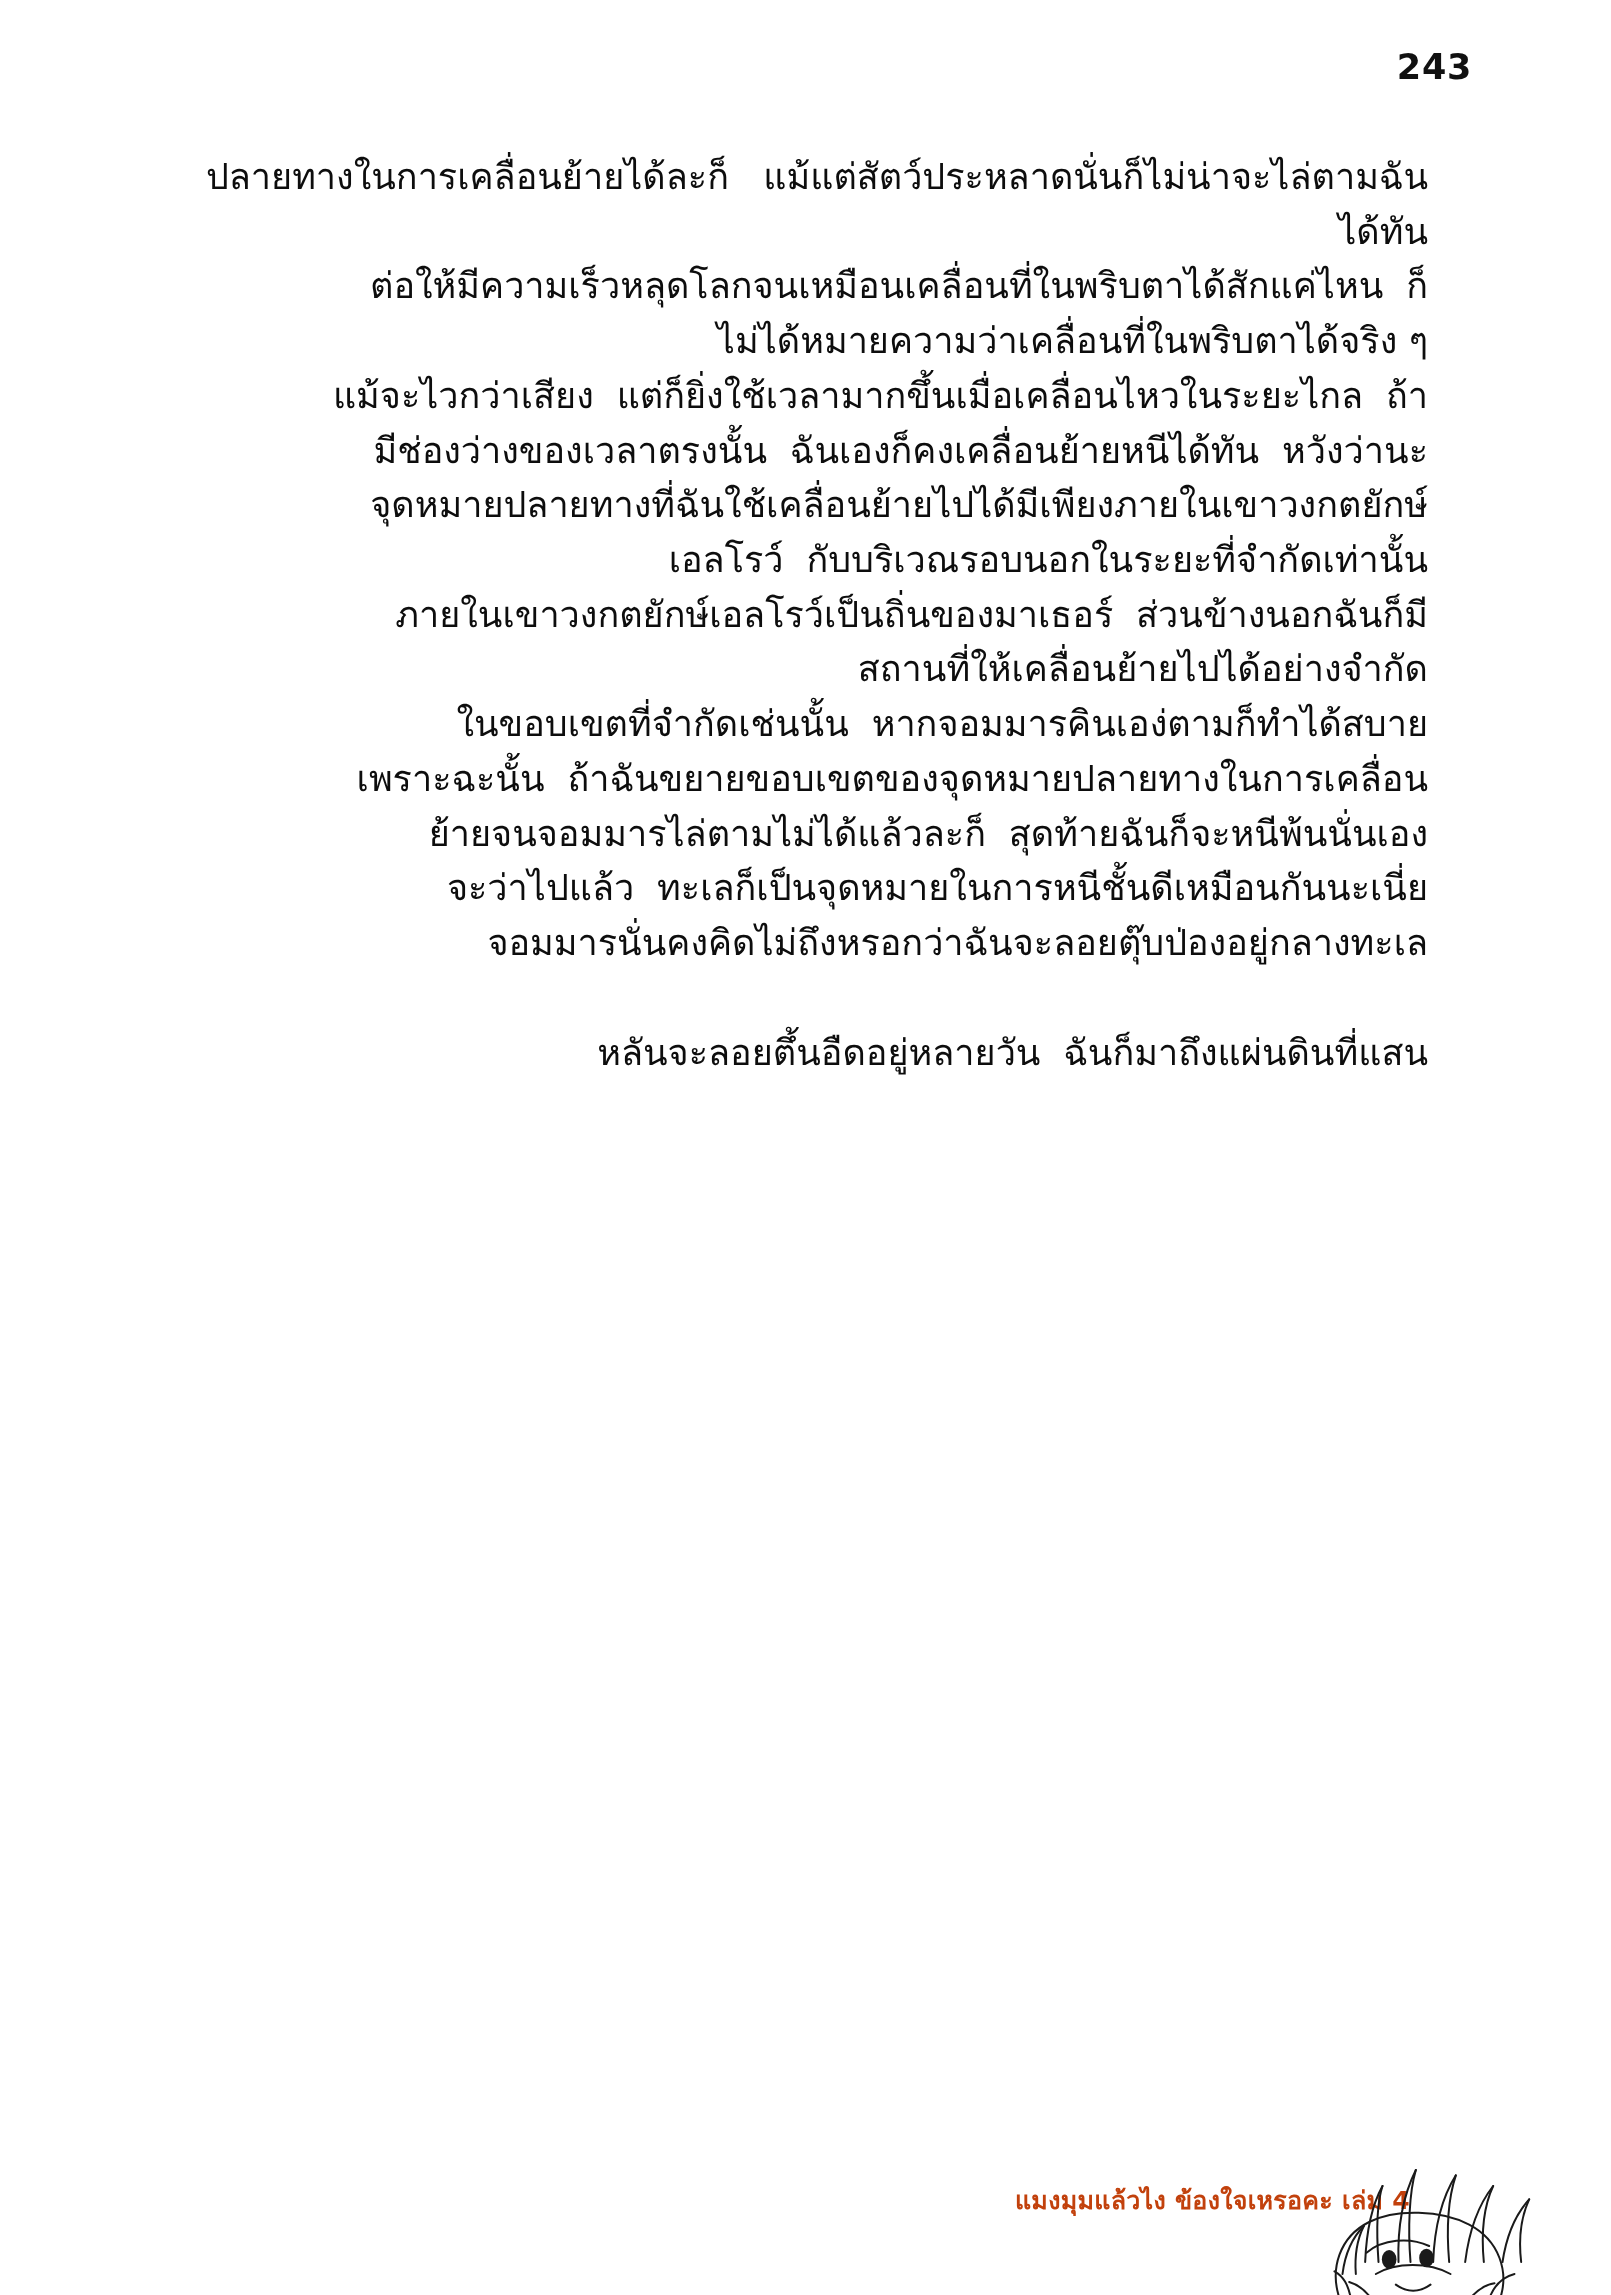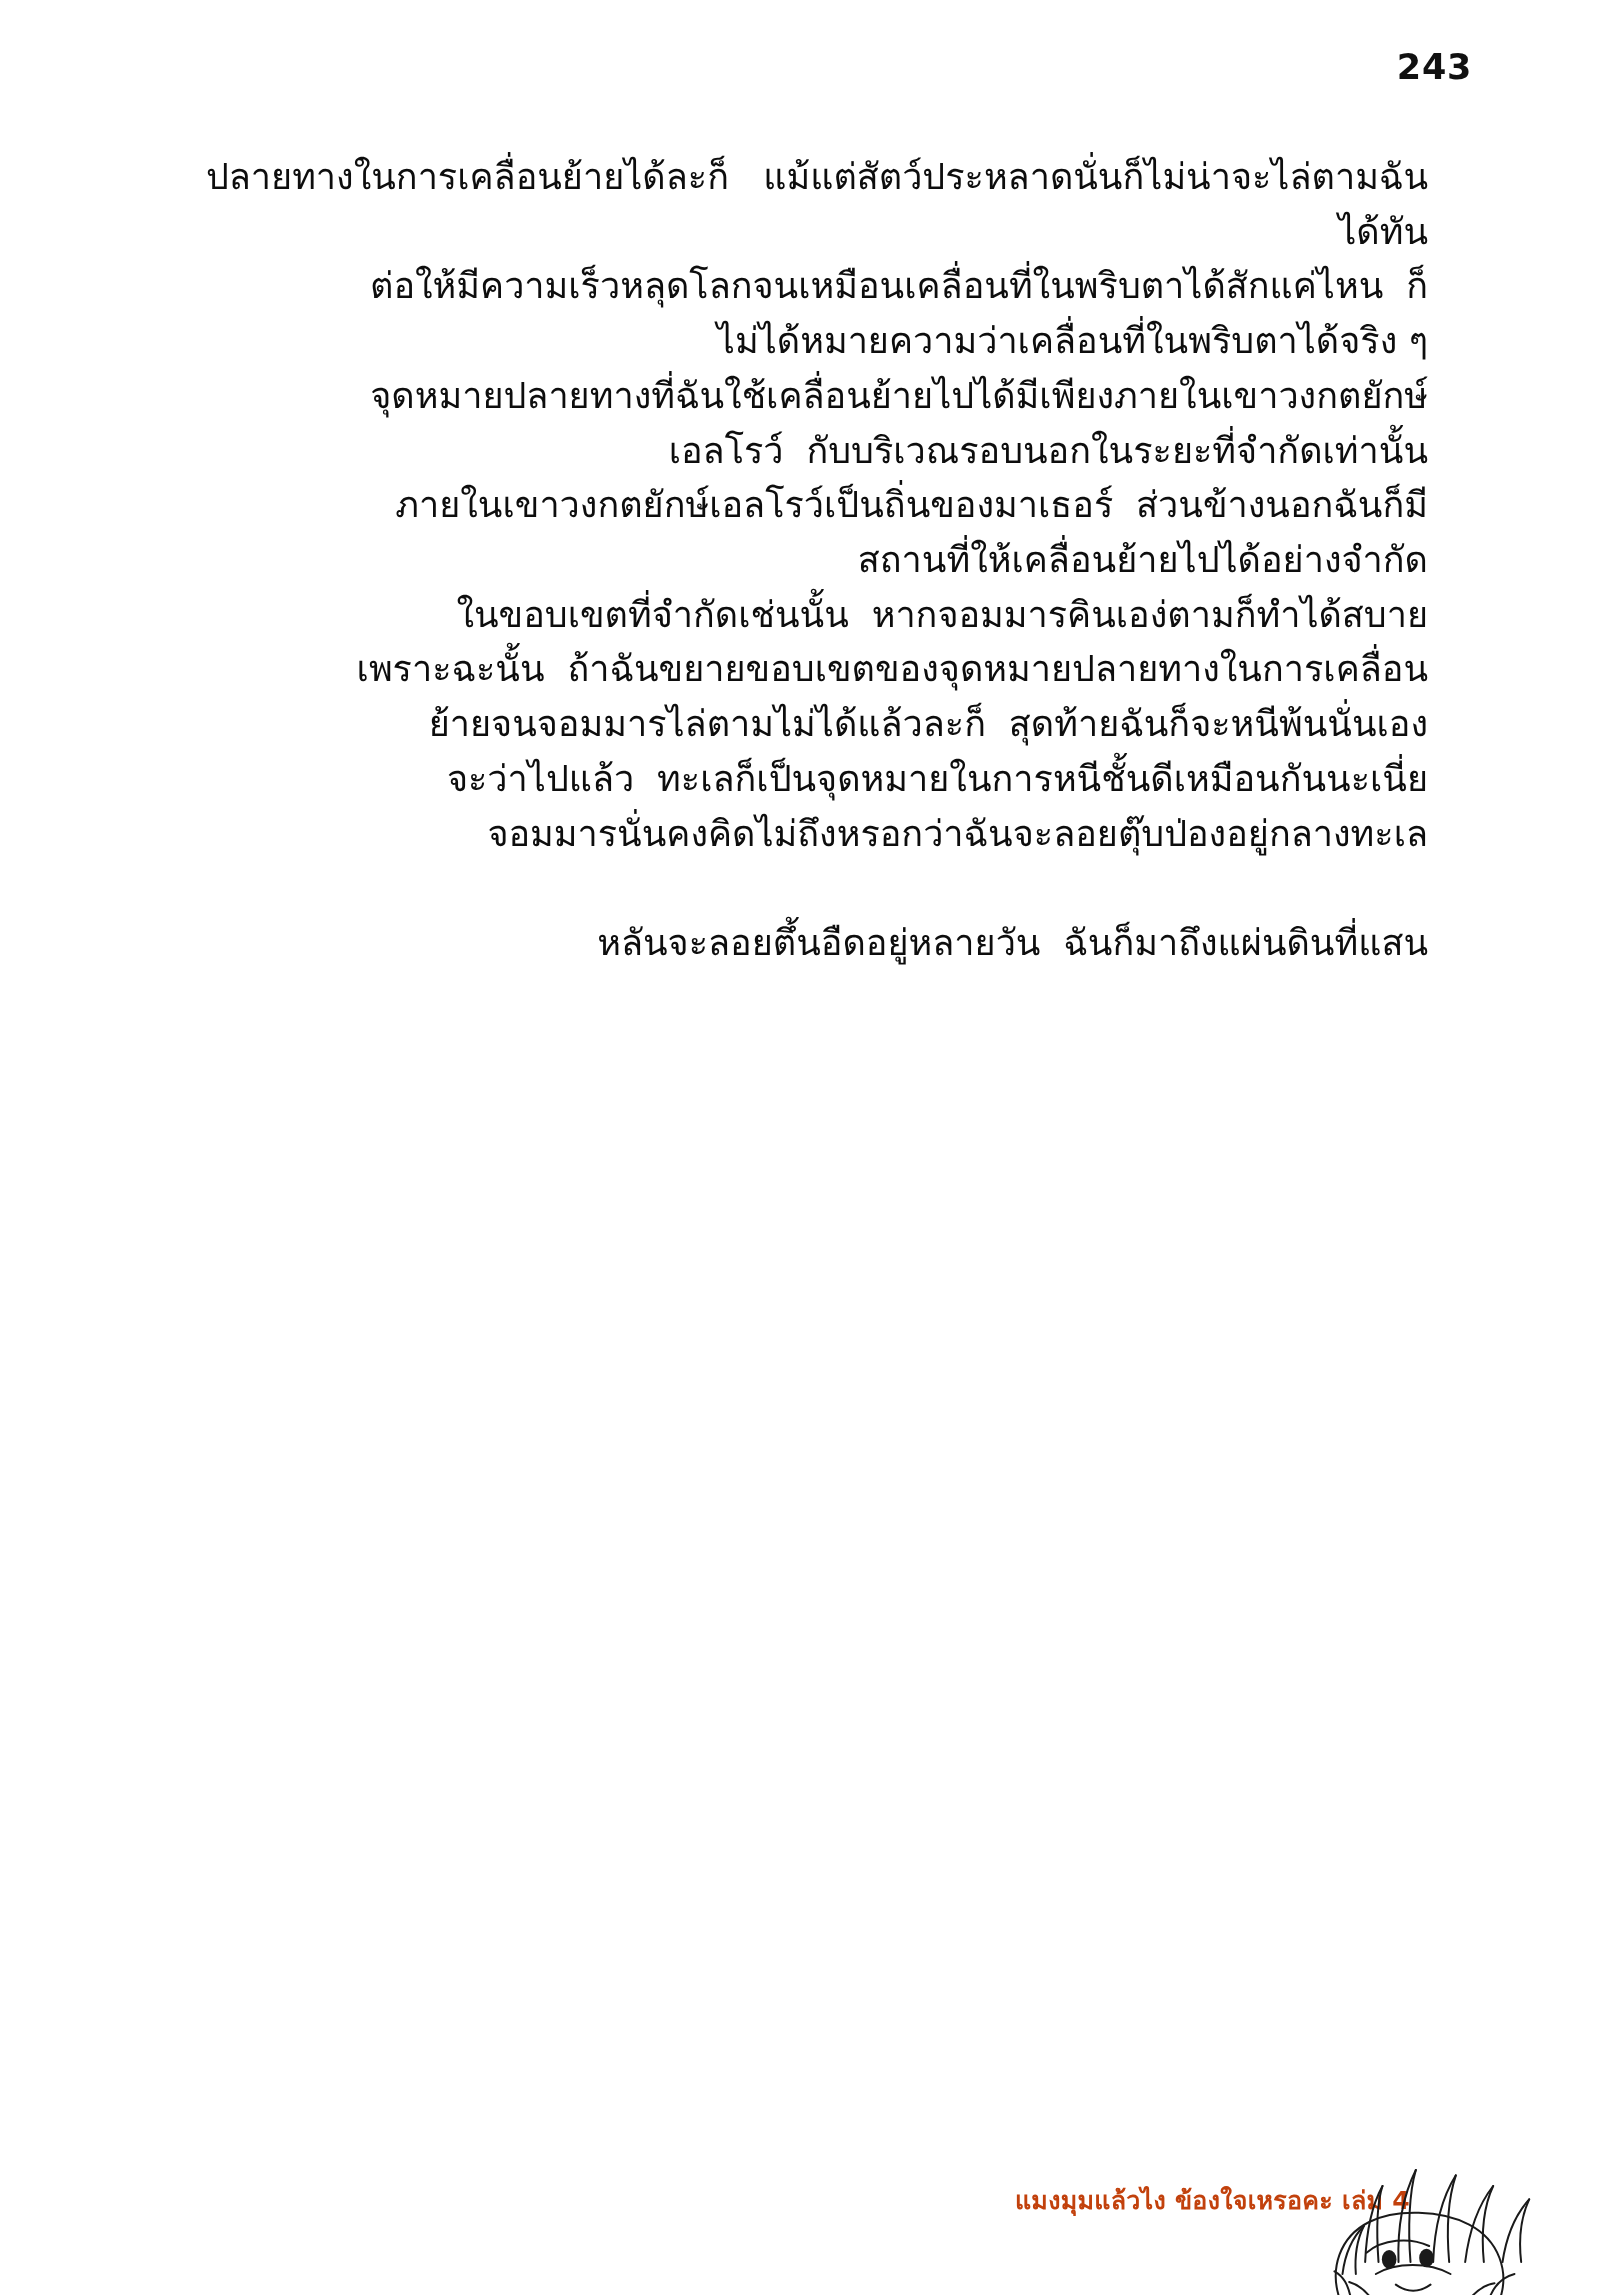--- a/index.html
+++ b/index.html
@@ -74,20 +74,21 @@
 </head>
 <body>
 
 <div class="page">
 
   <div class="page-number">243</div>
 
   <div class="body-text">
     <p class="para no-indent">ปลายทางในการเคลื่อนย้ายได้ละก็   แม้แต่สัตว์ประหลาดนั่นก็ไม่น่าจะไล่ตามฉันได้ทัน</p>
     <p class="para">ต่อให้มีความเร็วหลุดโลกจนเหมือนเคลื่อนที่ในพริบตาได้สักแค่ไหน  ก็ไม่ได้หมายความว่าเคลื่อนที่ในพริบตาได้จริง ๆ</p>
+    <p class="para">แม้จะไวกว่าเสียง  แต่ก็ยิ่งใช้เวลามากขึ้นเมื่อเคลื่อนไหวในระยะไกล  ถ้ามีช่องว่างของเวลาตรงนั้น  ฉันเองก็คงเคลื่อนย้ายหนีได้ทัน  หวังว่านะ</p>
     <p class="para">จุดหมายปลายทางที่ฉันใช้เคลื่อนย้ายไปได้มีเพียงภายในเขาวงกตยักษ์เอลโรว์  กับบริเวณรอบนอกในระยะที่จำกัดเท่านั้น</p>
     <p class="para">ภายในเขาวงกตยักษ์เอลโรว์เป็นถิ่นของมาเธอร์  ส่วนข้างนอกฉันก็มีสถานที่ให้เคลื่อนย้ายไปได้อย่างจำกัด</p>
     <p class="para">ในขอบเขตที่จำกัดเช่นนั้น  หากจอมมารคินเอง่ตามก็ทำได้สบาย</p>
     <p class="para">เพราะฉะนั้น  ถ้าฉันขยายขอบเขตของจุดหมายปลายทางในการเคลื่อนย้ายจนจอมมารไล่ตามไม่ได้แล้วละก็  สุดท้ายฉันก็จะหนีพ้นนั่นเอง</p>
     <p class="para">จะว่าไปแล้ว  ทะเลก็เป็นจุดหมายในการหนีชั้นดีเหมือนกันนะเนี่ย</p>
     <p class="para">จอมมารนั่นคงคิดไม่ถึงหรอกว่าฉันจะลอยตุ๊บป่องอยู่กลางทะเล</p>
     <p class="para gap">หลันจะลอยตึ้นอืดอยู่หลายวัน  ฉันก็มาถึงแผ่นดินที่แสน</p>
   </div>
 
   <div class="footer">แมงมุมแล้วไง ข้องใจเหรอคะ เล่ม 4</div>

